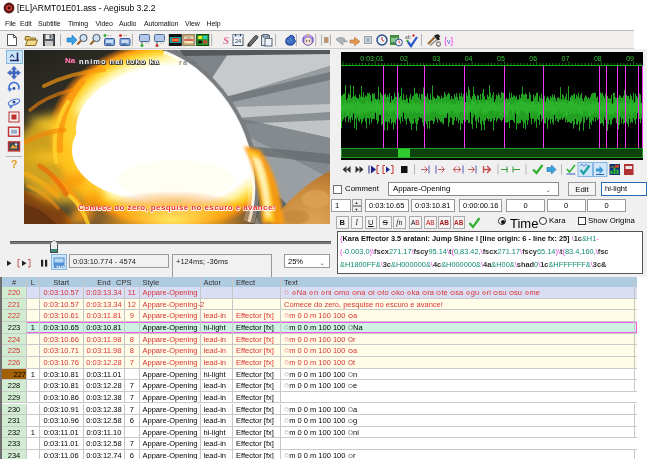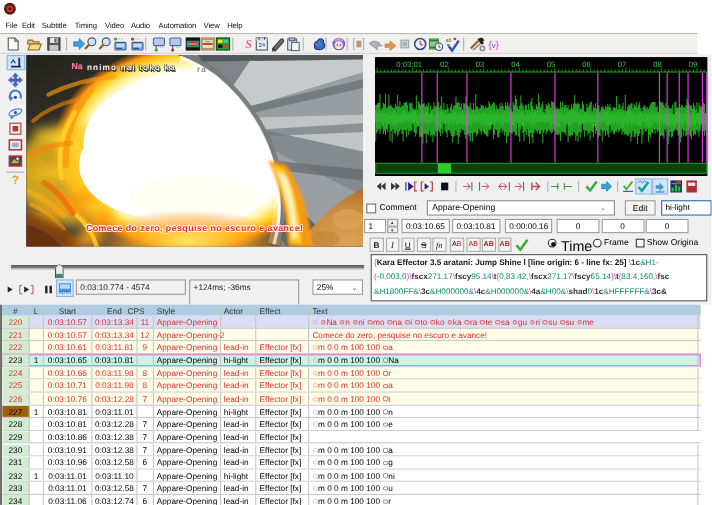--- a/index.html
+++ b/index.html
@@ -32,20 +32,21 @@
 .gc { position:absolute; top:0; height:100%; border-right:1px solid #c6c6c6; }
 </style>
 </head>
 <body>
 <div id="app">
   <svg class="abs" style="left:3px;top:2px" width="12" height="12" viewBox="0 0 12 12">
     <circle cx="6" cy="6" r="5.4" fill="#5a1616"></circle>
     <circle cx="6" cy="6" r="3.1" fill="#c0392b"></circle>
     <circle cx="6" cy="6" r="1.2" fill="#2c0d0d"></circle>
   </svg>
+  <div class="abs" id="title">[EL]ARMT01E01.ass - Aegisub 3.2.2</div>
   <div class="menuitem" style="left:5px">File</div>
   <div class="menuitem" style="left:20px">Edit</div>
   <div class="menuitem" style="left:38px">Subtitle</div>
   <div class="menuitem" style="left:68px">Timing</div>
   <div class="menuitem" style="left:95.5px">Video</div>
   <div class="menuitem" style="left:119px">Audio</div>
   <div class="menuitem" style="left:144px">Automation</div>
   <div class="menuitem" style="left:185px">View</div>
   <div class="menuitem" style="left:206.5px">Help</div>
   <div class="abs" id="toolbar"></div>
@@ -444,21 +445,21 @@
 <div class="abs btn" style="left:424px;top:215.5px;width:12.5px;height:13px;font-size:6.5px;line-height:12px;"><span style="color:#c01010">A</span><span style="color:#c01010">B</span></div>
 <div class="abs btn" style="left:438px;top:215.5px;width:12.5px;height:13px;font-size:6.5px;line-height:12px;font-weight:bold;"><span style="color:#a01818">A</span><span style="color:#a01818">B</span></div>
 <div class="abs btn" style="left:452.5px;top:215.5px;width:12.5px;height:13px;font-size:6.5px;line-height:12px;font-weight:bold;"><span style="color:#b02828">A</span><span style="color:#b02828">B</span></div>
 <svg class="abs" style="left:468px;top:215.5px" width="13" height="13" viewBox="0 0 13 13">
       <path d="M1.5,7 l3.5,4 6.5,-9" stroke="#2faf2f" stroke-width="2.2" fill="none"></path>
     </svg>
 <div class="abs" style="left:498px;top:217px;width:8px;height:8px;border:1px solid #333;border-radius:50%;background:#fff;"></div>
 <div class="abs" style="left:500.5px;top:219.5px;width:4px;height:4px;border-radius:50%;background:#111;"></div>
 <div class="abs" style="left:510px;top:216px;font-size:13px;">Time</div>
 <div class="abs" style="left:539px;top:217px;width:8px;height:8px;border:1px solid #333;border-radius:50%;background:#fff;"></div>
-<div class="abs" style="left:549px;top:216px;font-size:7.8px;">Frame</div>
+<div class="abs" style="left:549px;top:216px;font-size:7.8px;">Kara</div>
 <div class="abs" style="left:578px;top:217px;width:8px;height:8px;border:1px solid #333;background:#fff;"></div>
 <div class="abs" style="left:588px;top:216px;font-size:7.8px;white-space:nowrap;">Show Origina</div>
 <svg class="abs" style="left:4px;top:257px" width="62" height="12" viewBox="0 0 62 12">
 <path d="M3,3.5 L3,9 L7.5,6.2 Z" fill="#222"></path>
 <path d="M16,2.5 h-2 v7.5 h2 M24,2.5 h2 v7.5 h-2" stroke="#c24a4a" fill="none" stroke-width="0.9"></path>
       <path d="M18,3.5 L22.5,6.2 L18,9 Z" fill="#222"></path>
 <rect x="37" y="2.8" width="2.2" height="6.8" fill="#222"></rect>
       <rect x="41" y="2.8" width="2.2" height="6.8" fill="#222"></rect>
 </svg>
 <div class="abs" style="left:51px;top:254px;width:16px;height:16px;background:#cfe6f8;border:1px solid #88b6e0"></div>
@@ -558,21 +559,21 @@
 <div class="gc" style="left:25px;width:12.5px;text-align:center;"></div>
 <div class="gc" style="left:37.5px;width:44.5px;text-align:center;">0:03:10.76</div>
 <div class="gc" style="left:82px;width:41px;text-align:center;">0:03:12.28</div>
 <div class="gc" style="left:123px;width:14.5px;text-align:center;">7</div>
 <div class="gc" style="left:137.5px;width:61.0px;text-align:left;padding-left:3px;">Appare-Opening</div>
 <div class="gc" style="left:198.5px;width:32.5px;text-align:left;padding-left:3px;">lead-in</div>
 <div class="gc" style="left:231px;width:48px;text-align:left;padding-left:3px;">Effector [fx]</div>
 <div class="gc" style="left:279px;width:354px;text-align:left;padding-left:3px;"><span style="font-size:8.5px;color:#e07070;">○</span>m 0 0 m 100 100 <span style="display:inline-block;width:4.5px;height:4.5px;border:1px solid #e07070;border-radius:50%;margin:0 0.5px;"></span>t</div>
 </div>
 <div class="gr" style="top:91.55px;height:11.65px;background:#ffffff;color:#000;border-bottom:1px solid #c9c9c9;">
-<div class="gc" style="left:0px;width:25px;background:#a16207;text-align:center;">227</div>
+<div class="gc" style="left:0px;width:25px;background:#a16207;text-align:right;">227</div>
 <div class="gc" style="left:25px;width:12.5px;text-align:center;">1</div>
 <div class="gc" style="left:37.5px;width:44.5px;text-align:center;">0:03:10.81</div>
 <div class="gc" style="left:82px;width:41px;text-align:center;">0:03:11.01</div>
 <div class="gc" style="left:123px;width:14.5px;text-align:center;"></div>
 <div class="gc" style="left:137.5px;width:61.0px;text-align:left;padding-left:3px;">Appare-Opening</div>
 <div class="gc" style="left:198.5px;width:32.5px;text-align:left;padding-left:3px;">hi-light</div>
 <div class="gc" style="left:231px;width:48px;text-align:left;padding-left:3px;">Effector [fx]</div>
 <div class="gc" style="left:279px;width:354px;text-align:left;padding-left:3px;"><span style="font-size:8.5px;color:#9a9a9a;">○</span>m 0 0 m 100 100 <span style="display:inline-block;width:4.5px;height:4.5px;border:1px solid #9a9a9a;border-radius:50%;margin:0 0.5px;"></span>n</div>
 </div>
 <div class="gr" style="top:103.20px;height:11.65px;background:#ffffff;color:#000;border-bottom:1px solid #c9c9c9;">
@@ -631,21 +632,20 @@
 </div>
 <div class="gr" style="top:161.45px;height:11.65px;background:#ffffff;color:#000;border-bottom:1px solid #c9c9c9;">
 <div class="gc" style="left:0px;width:25px;background:#d2ecd2;text-align:center;">233</div>
 <div class="gc" style="left:25px;width:12.5px;text-align:center;"></div>
 <div class="gc" style="left:37.5px;width:44.5px;text-align:center;">0:03:11.01</div>
 <div class="gc" style="left:82px;width:41px;text-align:center;">0:03:12.58</div>
 <div class="gc" style="left:123px;width:14.5px;text-align:center;">7</div>
 <div class="gc" style="left:137.5px;width:61.0px;text-align:left;padding-left:3px;">Appare-Opening</div>
 <div class="gc" style="left:198.5px;width:32.5px;text-align:left;padding-left:3px;">lead-in</div>
 <div class="gc" style="left:231px;width:48px;text-align:left;padding-left:3px;">Effector [fx]</div>
-<div class="gc" style="left:279px;width:354px;text-align:left;padding-left:3px;"><span style="font-size:8.5px;color:#9a9a9a;">○</span>m 0 0 m 100 100 <span style="display:inline-block;width:4.5px;height:4.5px;border:1px solid #9a9a9a;border-radius:50%;margin:0 0.5px;"></span>u</div>
 </div>
 <div class="gr" style="top:173.10px;height:11.65px;background:#ffffff;color:#000;border-bottom:1px solid #c9c9c9;">
 <div class="gc" style="left:0px;width:25px;background:#d2ecd2;text-align:center;">234</div>
 <div class="gc" style="left:25px;width:12.5px;text-align:center;"></div>
 <div class="gc" style="left:37.5px;width:44.5px;text-align:center;">0:03:11.06</div>
 <div class="gc" style="left:82px;width:41px;text-align:center;">0:03:12.74</div>
 <div class="gc" style="left:123px;width:14.5px;text-align:center;">6</div>
 <div class="gc" style="left:137.5px;width:61.0px;text-align:left;padding-left:3px;">Appare-Opening</div>
 <div class="gc" style="left:198.5px;width:32.5px;text-align:left;padding-left:3px;">lead-in</div>
 <div class="gc" style="left:231px;width:48px;text-align:left;padding-left:3px;">Effector [fx]</div>

